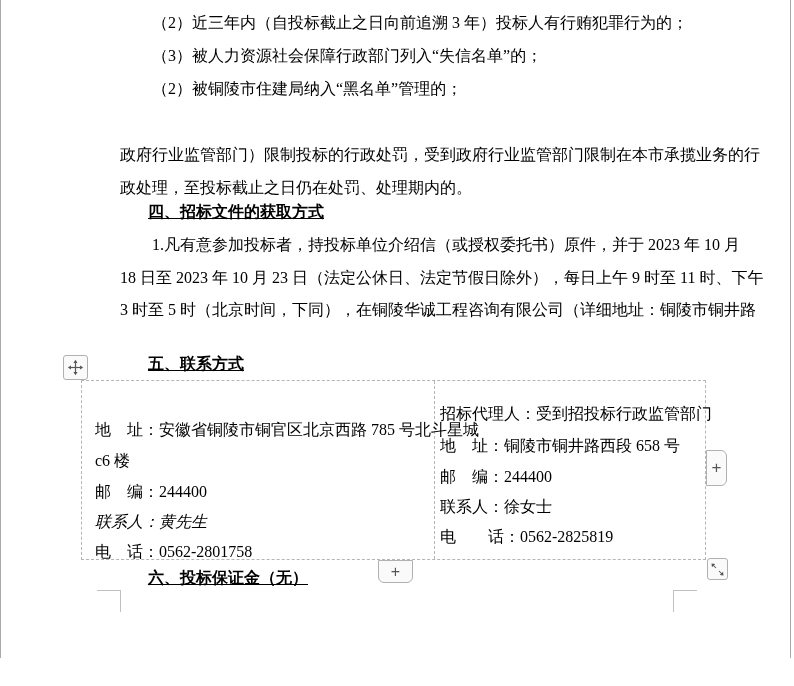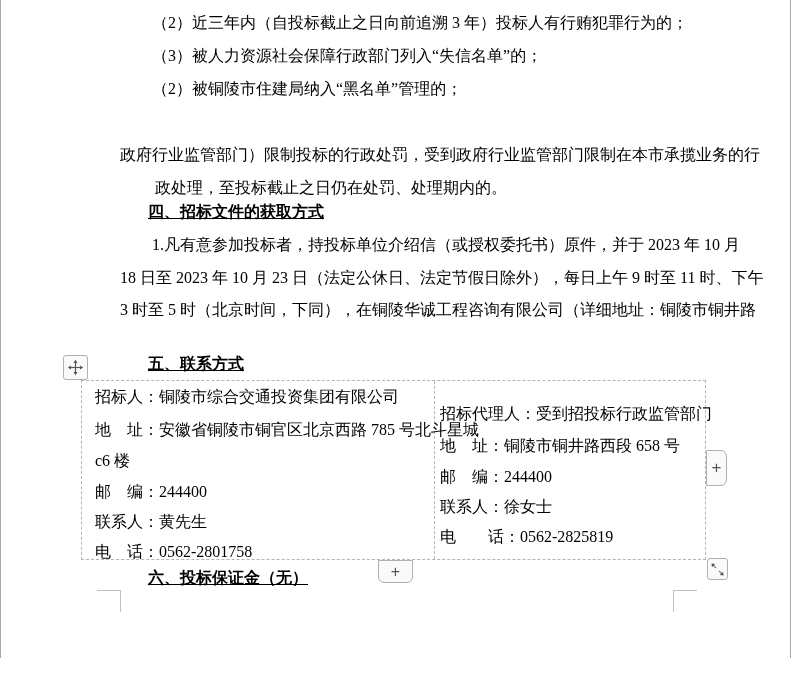--- a/index.html
+++ b/index.html
@@ -60,39 +60,38 @@
 
 <div id="stage">
 
   <div class="page-edge" style="left:0;"></div>
   <div class="page-edge" style="left:790px;"></div>
 
   <div class="txt" style="left:152px;top:14px;">（2）近三年内（自投标截止之日向前追溯 3 年）投标人有行贿犯罪行为的；</div>
   <div class="txt" style="left:152px;top:47px;">（3）被人力资源社会保障行政部门列入“失信名单”的；</div>
   <div class="txt" style="left:152px;top:80px;">（2）被铜陵市住建局纳入“黑名单”管理的；</div>
   <div class="txt" style="left:120px;top:146px;">政府行业监管部门）限制投标的行政处罚，受到政府行业监管部门限制在本市承揽业务的行</div>
-  <div class="txt" style="left:120px;top:179px;margin-left:35px;">政处理，至投标截止之日仍在处罚、处理期内的。</div>
+  <div class="txt" style="left:120px;top:179px;">政处理，至投标截止之日仍在处罚、处理期内的。</div>
 
   <div class="txt bold" style="left:148px;top:203px;">四、招标文件的获取方式</div>
 
   <div class="txt" style="left:152px;top:236px;">1.凡有意参加投标者，持投标单位介绍信（或授权委托书）原件，并于 2023 年 10 月</div>
   <div class="txt" style="left:120px;top:269px;">18 日至 2023 年 10 月 23 日（法定公休日、法定节假日除外），每日上午 9 时至 11 时、下午</div>
   <div class="txt" style="left:120px;top:301px;">3 时至 5 时（北京时间，下同），在铜陵华诚工程咨询有限公司（详细地址：铜陵市铜井路</div>
 
   <div class="txt bold" style="left:148px;top:355px;">五、联系方式</div>
 
   <div class="tbl">
     <div class="tbl-divider"></div>
   </div>
 
-  <div class="txt" style="left:95px;top:388px;">招标人：铜陵市综合交通投资集团有限公司</div>
   <div class="txt" style="left:95px;top:421px;">地　址：安徽省铜陵市铜官区北京西路 785 号北斗星城</div>
   <div class="txt" style="left:95px;top:452px;">c6 楼</div>
   <div class="txt" style="left:95px;top:483px;">邮　编：244400</div>
-  <div class="txt" style="left:95px;top:513px;">联系人：黄先生</div>
+  <div class="txt" style="left:95px;top:513px;font-style:italic;">联系人：黄先生</div>
   <div class="txt" style="left:95px;top:543px;">电　话：0562-2801758</div>
 
   <div class="txt" style="left:440px;top:405px;">招标代理人：受到招投标行政监管部门</div>
   <div class="txt" style="left:440px;top:437px;">地　址：铜陵市铜井路西段 658 号</div>
   <div class="txt" style="left:440px;top:468px;">邮　编：244400</div>
   <div class="txt" style="left:440px;top:498px;">联系人：徐女士</div>
   <div class="txt" style="left:440px;top:528px;">电　　话：0562-2825819</div>
 
   <div class="txt bold" style="left:148px;top:569px;">六、投标保证金（无）</div>
 

